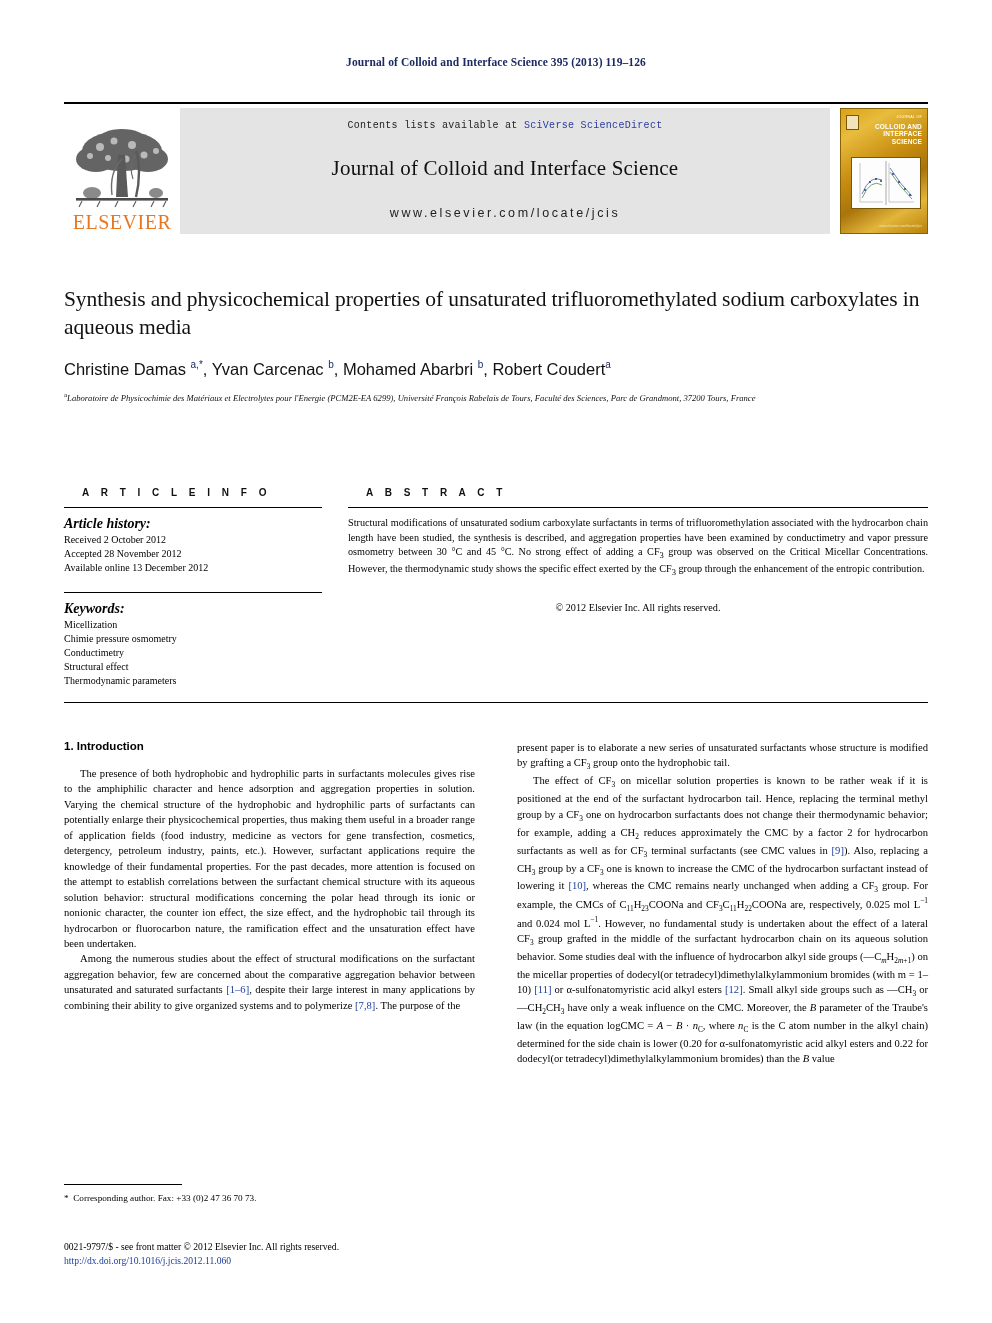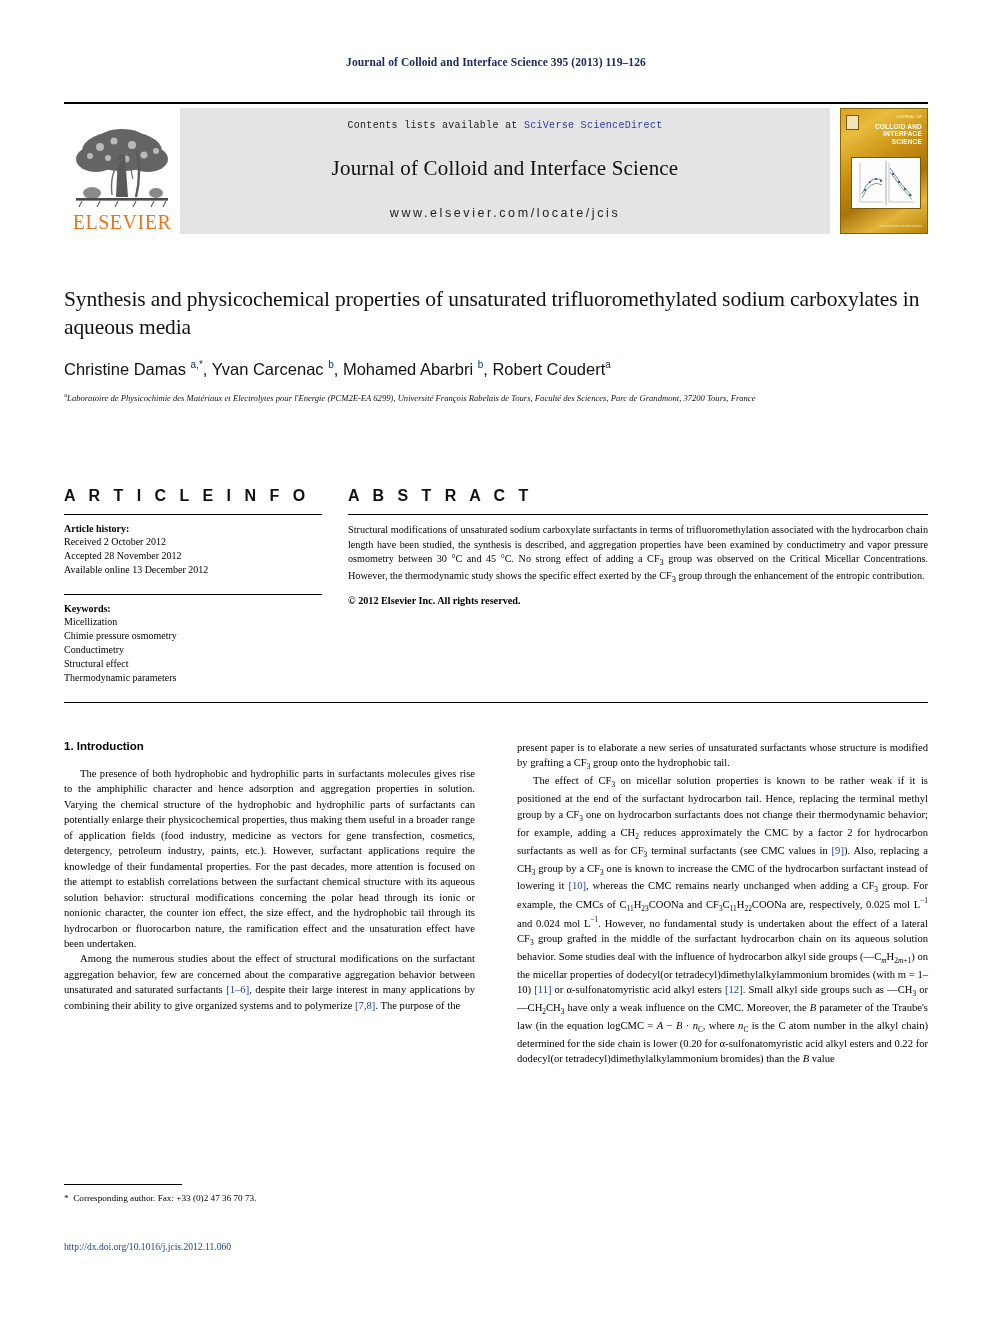--- a/index.html
+++ b/index.html
@@ -169,44 +169,44 @@
   }
   .affil sup { font-style: normal; font-size: 7px; }
 
   
   .infoabs { position: absolute; top: 487px; left: 64px; width: 864px; }
   .infoabs-head { display: flex; }
   .col-info { width: 258px; flex: 0 0 258px; margin-right: 26px; }
   .col-abs  { flex: 1 1 auto; }
   .secthead {
     font-family: "Liberation Sans", sans-serif;
-    font-size: 16px;
+    font-size: 10px;
     font-weight: bold;
     letter-spacing: 4.5px;
     color: #111;
     margin-bottom: 9px;
+    margin-left: 18px;
   }
   .hr-thin { border-top: 1px solid #000; margin: 0 0 8px 0; }
   .info-label {
-    font-weight: bold;
-    font-size: 10px; margin: 0 0 1px 0;
+    font-style: italic; font-weight: bold;
+    font-size: 14px; margin: 0 0 1px 0;
   }
   .info-list { font-size: 10px; line-height: 1.42; margin: 0; }
   .kw-block { margin-top: 16px; }
   .abstract-text {
     font-size: 10.2px;
     line-height: 1.44;
     text-align: justify;
     margin: 0;
   }
   .abstract-copy {
     font-size: 10.2px;
-    text-align: left;
-    margin-top: 10px;
-    font-weight: bold;
+    text-align: center;
+    margin-top: 24px;
   }
   .rule-under-abs {
     position: absolute;
     top: 702px; left: 64px; width: 864px;
     border-top: 1px solid #000;
   }
 
   
   .body-cols {
     position: absolute;
@@ -397,16 +397,17 @@
       <p class="para">The effect of CF<sub>3</sub> on micellar solution properties is known to be rather weak if it is positioned at the end of the surfactant hydrocarbon tail. Hence, replacing the terminal methyl group by a CF<sub>3</sub> one on hydrocarbon surfactants does not change their thermodynamic behavior; for example, adding a CH<sub>2</sub> reduces approximately the CMC by a factor 2 for hydrocarbon surfactants as well as for CF<sub>3</sub> terminal surfactants (see CMC values in <span class="ref">[9]</span>). Also, replacing a CH<sub>3</sub> group by a CF<sub>3</sub> one is known to increase the CMC of the hydrocarbon surfactant instead of lowering it <span class="ref">[10]</span>, whereas the CMC remains nearly unchanged when adding a CF<sub>3</sub> group. For example, the CMCs of C<sub>11</sub>H<sub>23</sub>COONa and CF<sub>3</sub>C<sub>11</sub>H<sub>22</sub>COONa are, respectively, 0.025 mol L<sup>−1</sup> and 0.024 mol L<sup>−1</sup>. However, no fundamental study is undertaken about the effect of a lateral CF<sub>3</sub> group grafted in the middle of the surfactant hydrocarbon chain on its aqueous solution behavior. Some studies deal with the influence of hydrocarbon alkyl side groups (—C<sub><i>m</i></sub>H<sub>2<i>m</i>+1</sub>) on the micellar properties of dodecyl(or tetradecyl)dimethylalkylammonium bromides (with m = 1–10) <span class="ref">[11]</span> or α-sulfonatomyristic acid alkyl esters <span class="ref">[12]</span>. Small alkyl side groups such as —CH<sub>3</sub> or —CH<sub>2</sub>CH<sub>3</sub> have only a weak influence on the CMC. Moreover, the <i>B</i> parameter of the Traube's law (in the equation logCMC = <i>A</i> − <i>B</i> · <i>n</i><sub>C</sub>, where <i>n</i><sub>C</sub> is the C atom number in the alkyl chain) determined for the side chain is lower (0.20 for α-sulfonatomyristic acid alkyl esters and 0.22 for dodecyl(or tetradecyl)dimethylalkylammonium bromides) than the <i>B</i> value</p>
     </div>
   </div>
 
   <div class="footnote">
     <div class="fn-rule"></div>
     <p class="fn-line"><span>*</span>&nbsp; <span>Corresponding author. Fax: +33 (0)2 47 36 70 73.</span></p>
   </div>
 
   <div class="colophon">
+    <div>0021-9797/$ - see front matter © 2012 Elsevier Inc. All rights reserved.</div>
     <div class="doi-link">http://dx.doi.org/10.1016/j.jcis.2012.11.060</div>
   </div>
 
 </div>
 
 </body></html>

